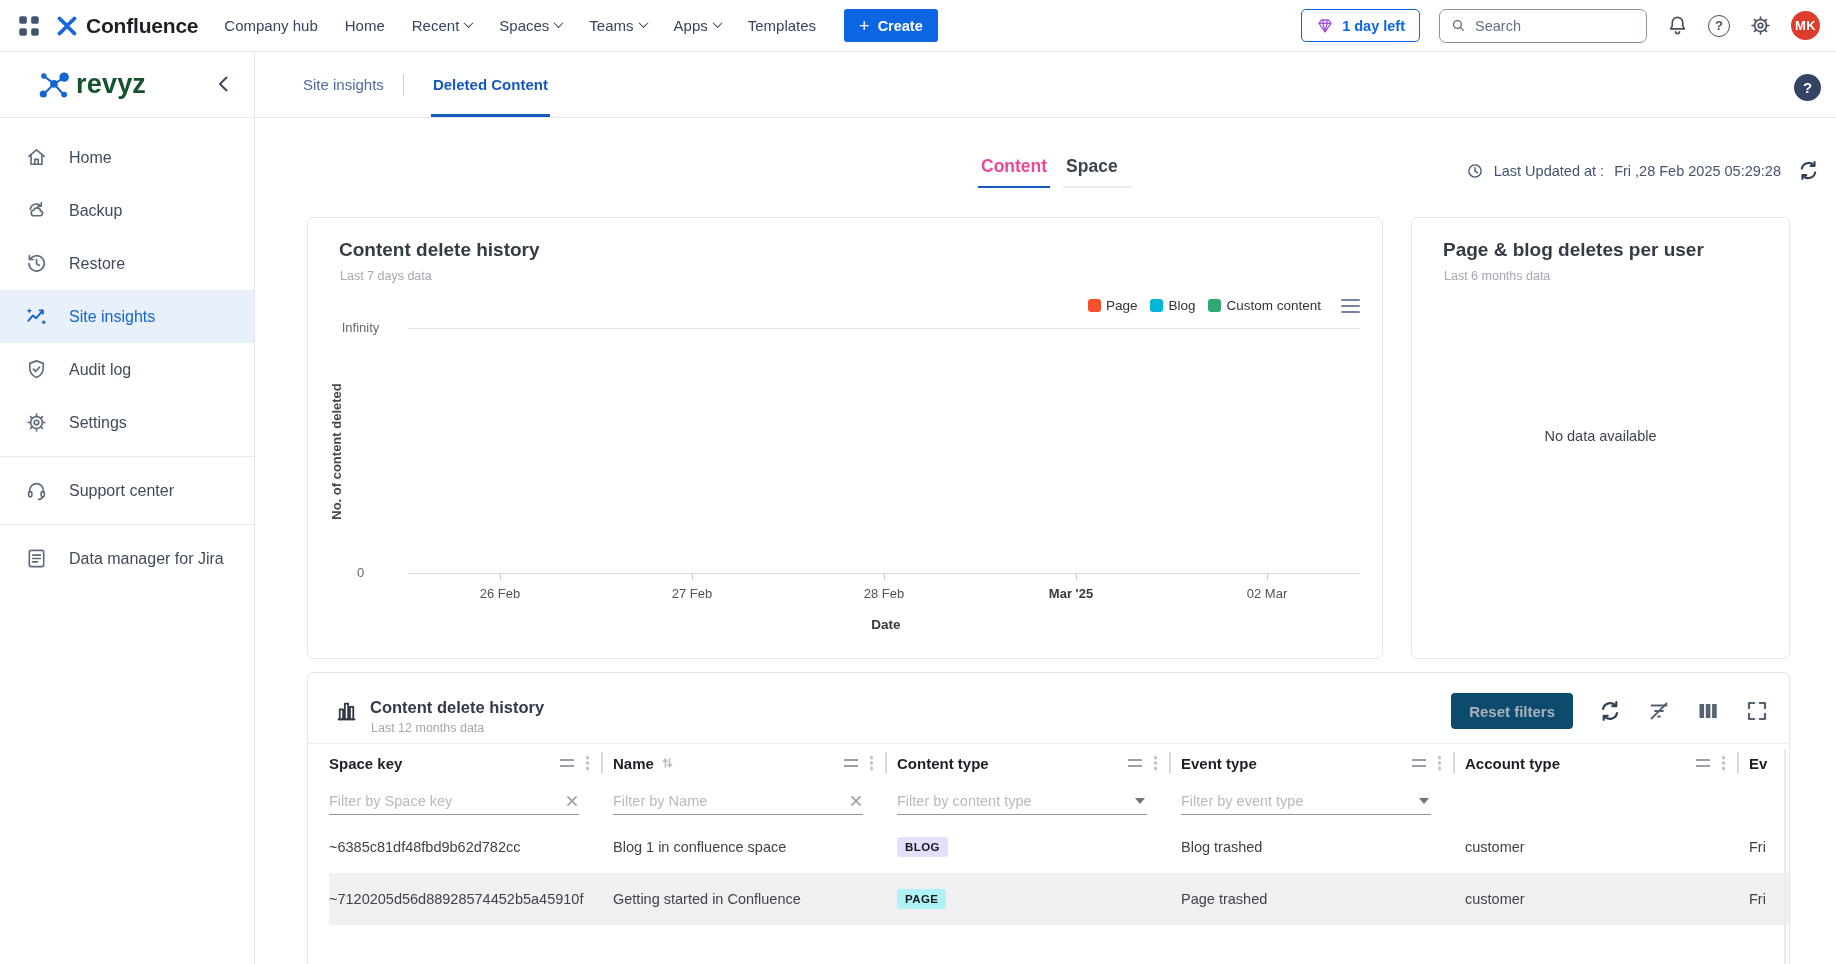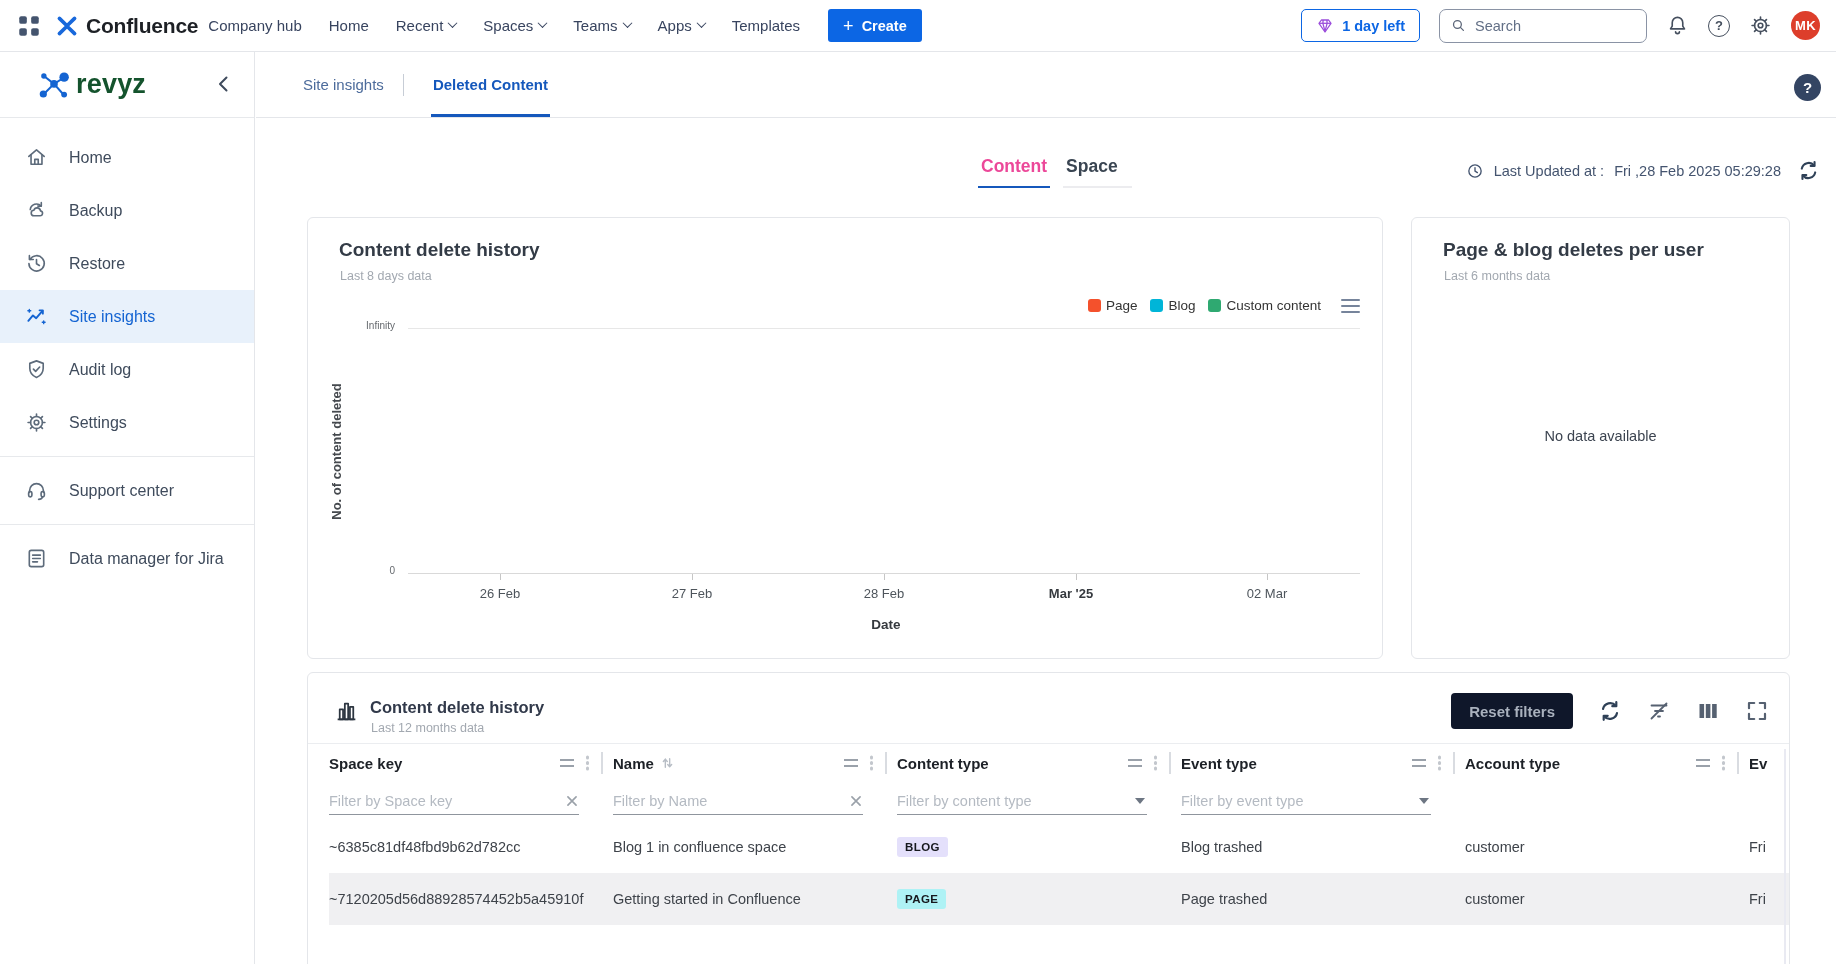--- a/index.html
+++ b/index.html
@@ -4,21 +4,21 @@
 <style>
   * { margin:0; padding:0; box-sizing:border-box; }
   html,body { width:1836px; height:964px; overflow:hidden; background:#fff;
     font-family:"Liberation Sans","DejaVu Sans",sans-serif; }
   svg { display:block; }
 
   
   .topbar { height:52px; display:flex; align-items:center; padding:0 16px;
     border-bottom:1px solid #e4e6ea; gap:10px; }
   .appgrid { width:26px; height:26px; color:#44546e; cursor:pointer; margin-right:2px; }
-  .brandwrap { display:flex; align-items:center; gap:6px; cursor:pointer; }
+  .brandwrap { display:flex; align-items:center; gap:6px; margin-right:16px; cursor:pointer; }
   .brandmark { width:26px; height:26px; color:#1868db; }
   .brandname { font-size:21px; font-weight:700; color:#1d2025; letter-spacing:-.2px; }
   .navlinks { display:flex; align-items:center; gap:27px; }
   .navlink { font-size:15px; font-weight:500; color:#38445f; cursor:pointer;
     display:flex; align-items:center; gap:6px; white-space:nowrap; }
   .chev { width:7px; height:7px; border-right:1.6px solid #38445f; border-bottom:1.6px solid #38445f;
     transform:rotate(45deg) translate(-1px,-1px); margin-top:-3px; }
   .createbtn { margin-left:18px; background:#0c66e4; color:#fff; border:none; border-radius:3px;
     height:33px; padding:0 15px; font-size:14.5px; font-weight:600; display:flex; align-items:center;
     gap:8px; cursor:pointer; font-family:inherit; }
@@ -88,38 +88,38 @@
   .cc-title { position:absolute; left:31px; top:21px; font-size:19px; font-weight:700; color:#333b46; }
   .cc-sub   { position:absolute; left:32px; top:51px; font-size:12.5px; color:#a2a8b0; }
   .legend { position:absolute; right:22px; top:80px; display:flex; align-items:center; gap:13px; }
   .litem { display:flex; align-items:center; gap:5px; cursor:pointer; }
   .lswatch { width:13px; height:13px; border-radius:3px; }
   .llabel { font-size:13.5px; color:#333; }
   .hamb { width:19px; height:2.5px; background:#76849b; border-radius:1px; margin-left:7px; margin-top:1px;
     box-shadow:0 -6px 0 #76849b, 0 6px 0 #76849b; cursor:pointer; }
   .grid-top { position:absolute; left:100px; right:22px; top:110px; height:1px; background:#e7e7e7; }
   .grid-bottom { position:absolute; left:100px; right:22px; top:355px; height:1px; background:#d9d9d9; }
-  .ylab { position:absolute; left:0; width:87px; text-align:right; font-size:10px; color:#65696e; }
+  .ylab { position:absolute; left:9px; width:87px; text-align:center; font-size:13px; color:#65696e; }
   .ylab.top { top:102px; } .ylab.zero { top:347px; }
   .ytitle { position:absolute; left:-62px; top:226px; width:180px; text-align:center;
     transform:rotate(-90deg); font-size:13px; font-weight:700; color:#45494e; }
   .xtick { position:absolute; top:356px; width:1px; height:6px; background:#c6c6c6; }
   .xlab { position:absolute; top:368px; width:90px; text-align:center; font-size:13px; color:#4e555c; }
   .xlab.bold { font-weight:700; color:#35393e; }
   .xtitle { position:absolute; top:399px; left:533px; width:90px; text-align:center;
     font-size:13.5px; font-weight:700; color:#35393e; }
 
   .nodata { position:absolute; top:210px; left:0; width:100%; text-align:center;
     font-size:14.5px; color:#3c4450; }
 
   .tc-icon { position:absolute; left:26px; top:25px; width:25px; height:25px; color:#2c3540; }
   .tc-title { position:absolute; left:62px; top:25px; font-size:16.5px; font-weight:700; color:#31394a; }
   .tc-sub { position:absolute; left:63px; top:48px; font-size:12.5px; color:#a2a8b0; }
   .tc-toolbar { position:absolute; right:20px; top:20px; display:flex; align-items:center; gap:25px; }
-  .resetbtn { background:#0f172a; border:none; border-radius:4px; height:36px; padding:0 18px;
+  .resetbtn { background:#0c4a6e; border:none; border-radius:4px; height:36px; padding:0 18px;
     font-size:15px; font-weight:600; color:#a9b1bd; font-family:inherit; cursor:default; }
   .tool { width:24px; height:24px; cursor:pointer; }
   .tool.refresh2 { color:#2f4157; }
   .tool.gray { color:#566171; }
   .tc-divider { position:absolute; left:0; right:0; top:70px; height:1px; background:#ebedf0; }
 
   .tgrid { position:absolute; left:21px; right:0; top:72px; }
   .grow { display:grid; grid-template-columns:284px 284px 284px 284px 284px 1fr; align-items:center; }
   .hrow { height:36px; }
   .hcell { display:flex; align-items:center; height:100%; padding-right:12px; position:relative; }
@@ -342,21 +342,21 @@
     <svg class="refresh" viewBox="0 0 24 24" fill="none" stroke="currentColor" stroke-width="2.2" stroke-linecap="round" stroke-linejoin="round">
       <path d="M5 10a7.3 7.3 0 0 1 12.8-3.2"></path>
         <path d="M18.3 3.2v4h-4"></path>
       <path d="M19 14a7.3 7.3 0 0 1-12.8 3.2"></path>
         <path d="M5.7 20.8v-4h4"></path>
     </svg>
   </div>
 
   <section class="card chart-card">
     <div class="cc-title">Content delete history</div>
-    <div class="cc-sub">Last 8 days data</div>
+    <div class="cc-sub">Last 7 days data</div>
     <div class="legend">
       <span class="litem">
         <span class="lswatch" style="background: rgb(244, 81, 44);"></span>
         <span class="llabel">Page</span>
       </span>
       <span class="litem">
         <span class="lswatch" style="background: rgb(0, 181, 216);"></span>
         <span class="llabel">Blog</span>
       </span>
       <span class="litem">

